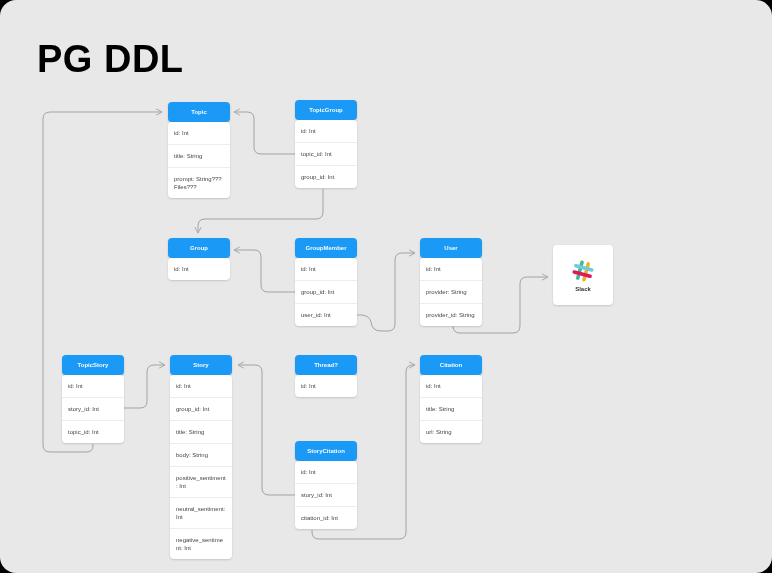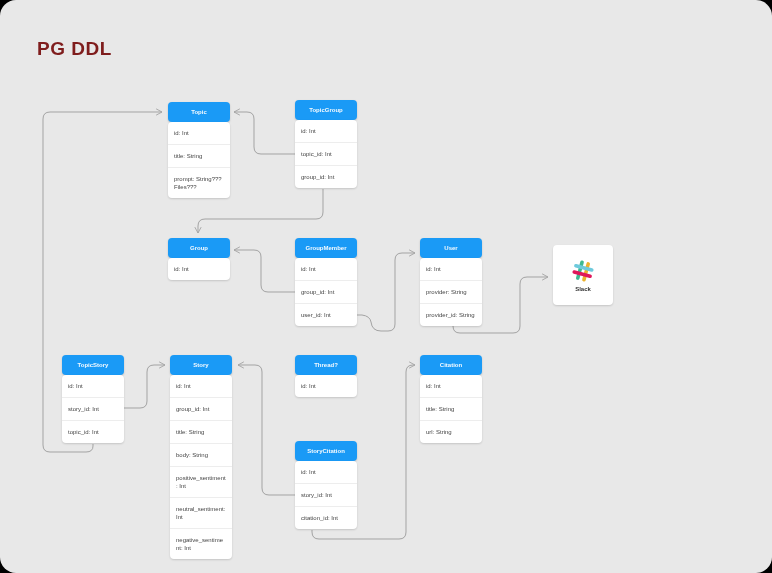--- a/index.html
+++ b/index.html
@@ -6,21 +6,21 @@
   .canvas{
     position:relative;
     width:772px;height:573px;
     background:var(--bg,#e8e8e8);
     border-radius:16px;
     overflow:hidden;
     font-family:"Liberation Sans",sans-serif;
   }
   .page-title{
     position:absolute;left:37px;top:38px;
-    font-size:19px;font-weight:800;color:#7f1d1d;letter-spacing:.5px;
+    font-size:38px;font-weight:800;color:#000000;letter-spacing:.5px;
   }
   .edges{position:absolute;left:0;top:0;width:772px;height:573px;}
   .edges path{fill:none;stroke:var(--line,#a3a3a3);stroke-width:1;}
   .entity{
     position:absolute;width:62px;
   }
   .entity-header{
     height:20px;line-height:20px;
     background:var(--accent,#1a9af6);
     border-radius:4px;

